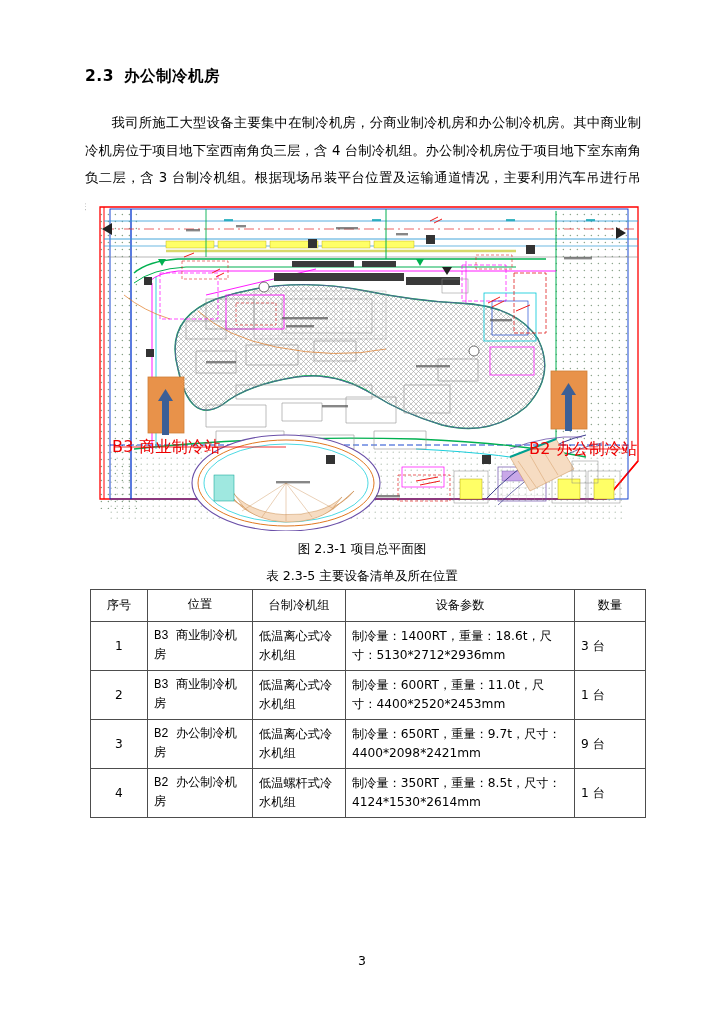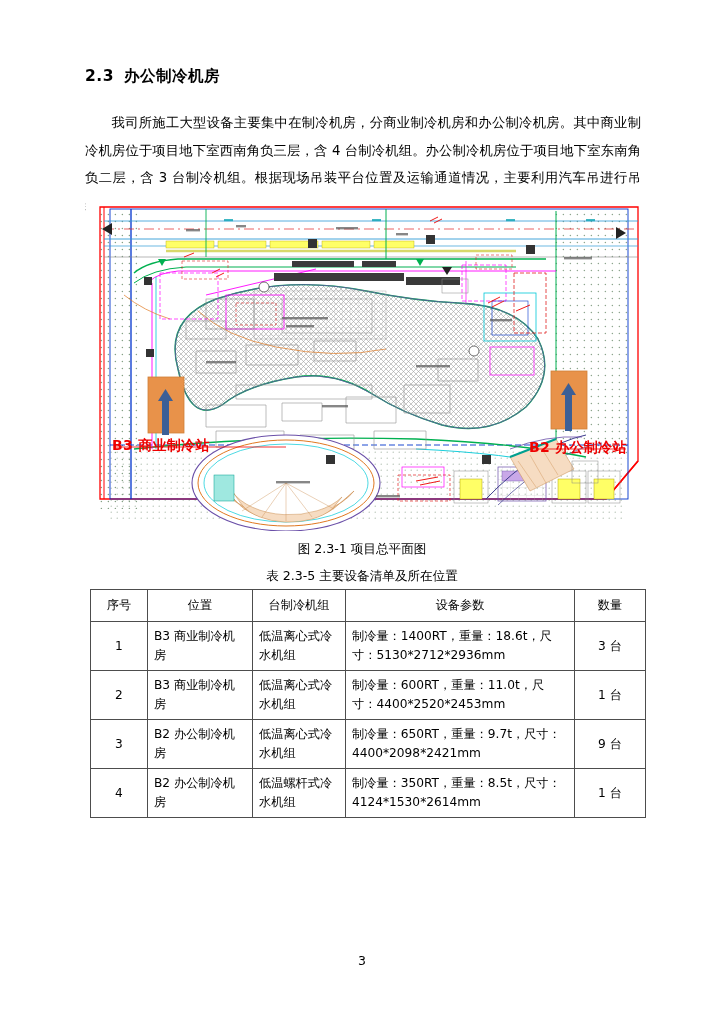--- a/index.html
+++ b/index.html
@@ -87,39 +87,39 @@
     padding: 5px 6px;
     vertical-align: middle;
     line-height: 19px;
   }
   .spec-table th {
     text-align: center;
     font-weight: normal;
     padding: 6px 4px;
   }
   .col-idx   { width: 48px;  text-align: center; }
-  .col-loc   { width: 96px;  text-align: left; }
+  .col-loc   { width: 96px;  text-align: left; font-family: Liberation Mono, monospace; }
   .col-name  { width: 84px;  text-align: left; }
   .col-param { width: 220px; text-align: left; }
-  .col-qty   { width: 62px;  text-align: center; }
+  .col-qty   { width: 62px;  text-align: left; }
   
   .page-number {
     position: absolute;
     left: 0;
     top: 953px;
     width: 724px;
     text-align: center;
     font-size: 12.5px;
   }
   
   .cad-label {
     position: absolute;
     color: #ee0000;
-    font-size: 14px;
-    font-weight: bold;
+    font-size: 16px;
+    font-weight: normal;
     white-space: nowrap;
     letter-spacing: 0.3px;
   }
   .cad-label.left  { left: 26px;  top: 238px; }
   .cad-label.right { left: 443px; top: 240px; }
 </style>
 </head>
 <body>
 
 <div class="page">

